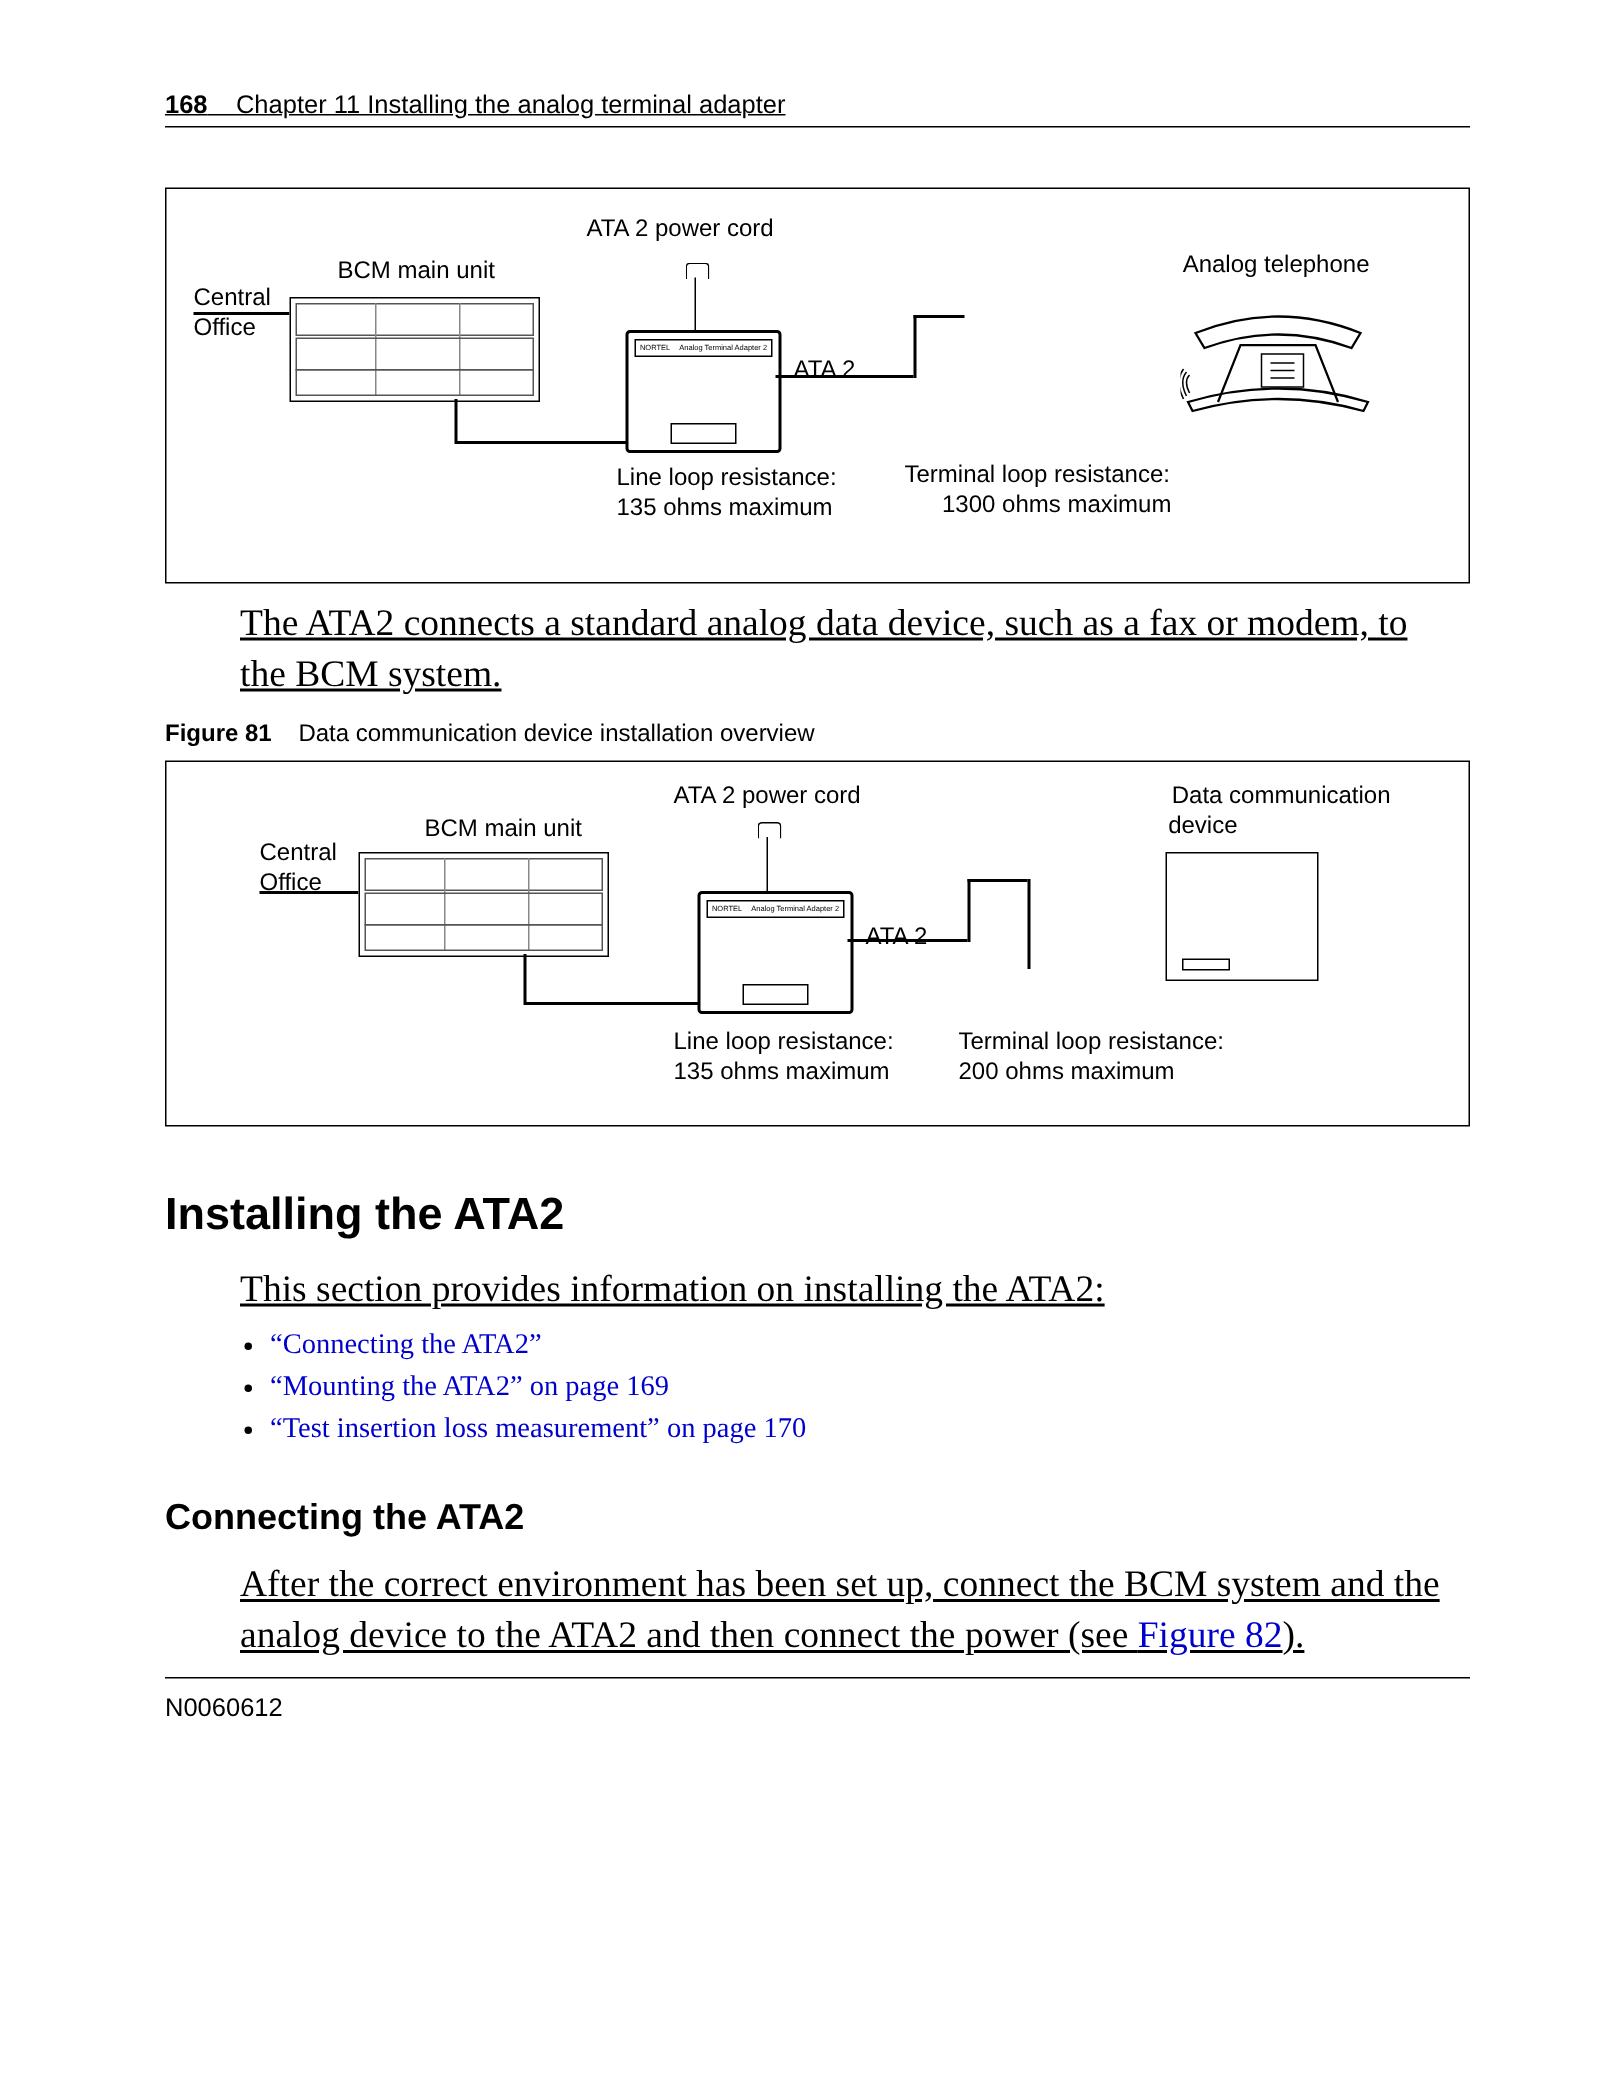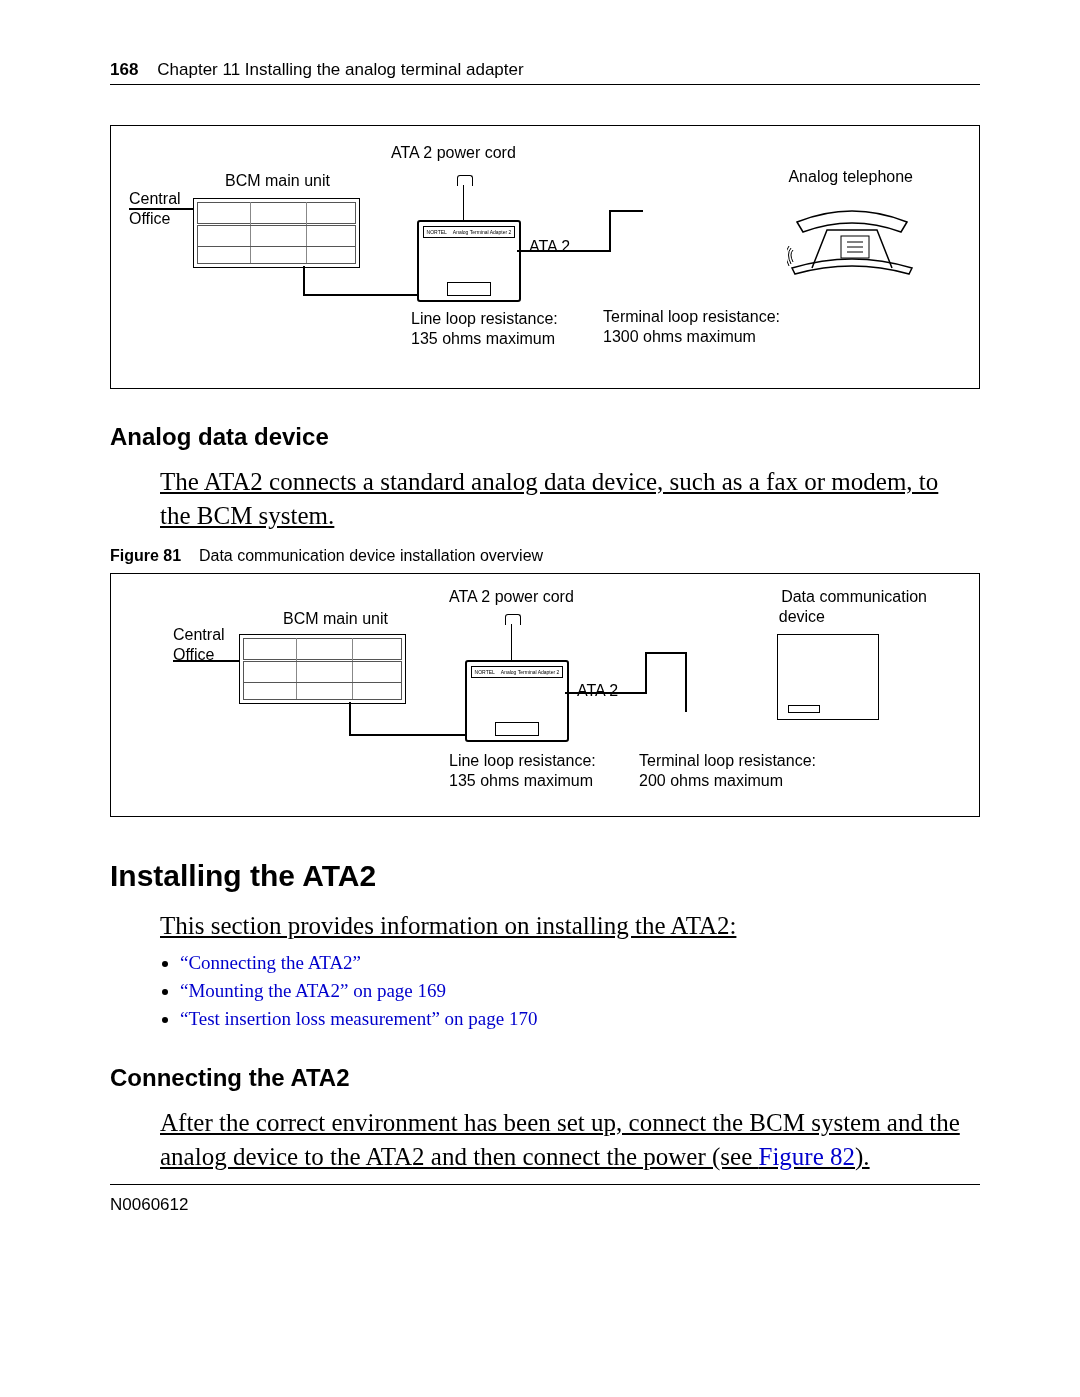--- a/index.html
+++ b/index.html
@@ -12,20 +12,21 @@
   }
   .page {
     padding: 60px 100px 40px 110px;
   }
   .header-line {
     border-bottom: 1.5px solid #000;
     padding-bottom: 4px;
     margin-bottom: 40px;
     font-family: Arial, Helvetica, sans-serif;
     font-size: 17px;
+    text-decoration: underline;
   }
   .header-line b { font-weight: 700; }
 
   .fig-caption {
     font-family: Arial, Helvetica, sans-serif;
     font-size: 16px;
     margin: 6px 0 8px 0;
   }
   .fig-caption b { font-weight: 700; }
 
@@ -196,21 +197,21 @@
     <div class="figure-inner">
       <span class="diagram-label" style="left:258px; top:4px;">ATA 2 power cord</span>
       <span class="diagram-label" style="left:92px; top:32px;">BCM main unit</span>
       <span class="diagram-label" style="right:44px; top:28px;">Analog telephone</span>
       <span class="diagram-label" style="left:-4px; top:50px;">Central</span>
       <span class="diagram-label" style="left:-4px; top:70px;">Office</span>
       <span class="diagram-label" style="left:396px; top:98px;">ATA 2</span>
       <span class="diagram-label" style="left:278px; top:170px;">Line loop resistance:</span>
       <span class="diagram-label" style="left:278px; top:190px;">135 ohms maximum</span>
       <span class="diagram-label" style="left:470px; top:168px;">Terminal loop resistance:</span>
-      <span class="diagram-label" style="left:470px; top:188px;">1300 ohms maximum</span>
+      <span class="diagram-label" style="left:495px; top:188px;">1300 ohms maximum</span>
 
       <div class="co-line"></div>
 
       <div class="bcm-unit">
         <div class="bcm-vline v1"></div>
         <div class="bcm-vline v2"></div>
         <div class="bcm-bottom"></div>
       </div>
 
       <div class="wire" style="left:170px; top:126px; width:0; height:28px; border-width:0 0 0 2px; border-radius:0;"></div>
@@ -240,21 +241,20 @@
           <line x1="60" y1="32" x2="76" y2="32" stroke="#000"></line>
           <line x1="60" y1="37" x2="76" y2="37" stroke="#000"></line>
           <line x1="60" y1="42" x2="76" y2="42" stroke="#000"></line>
           <path d="M10 12 Q65 -10 120 12 L114 22 Q65 4 16 22 Z" fill="none" stroke="#000" stroke-width="1.5"></path>
           <path d="M2 56 Q-4 44 2 36 M4 54 Q-1 44 4 38 M6 52 Q2 44 6 40" fill="none" stroke="#000" stroke-width="1"></path>
         </svg>
       </div>
     </div>
   </div>
 
-  <div class="h2">Analog data device</div>
   <p class="body-text">The ATA2 connects a standard analog data device, such as a fax or modem, to the BCM system.</p>
 
   <div class="fig-caption" style="margin-top:14px;">
     <b>Figure 81</b>
     &nbsp;&nbsp;
     <span>Data communication device installation overview</span>
   </div>
 
   <div class="figure-box">
     <div class="figure-inner" style="height:210px;">

